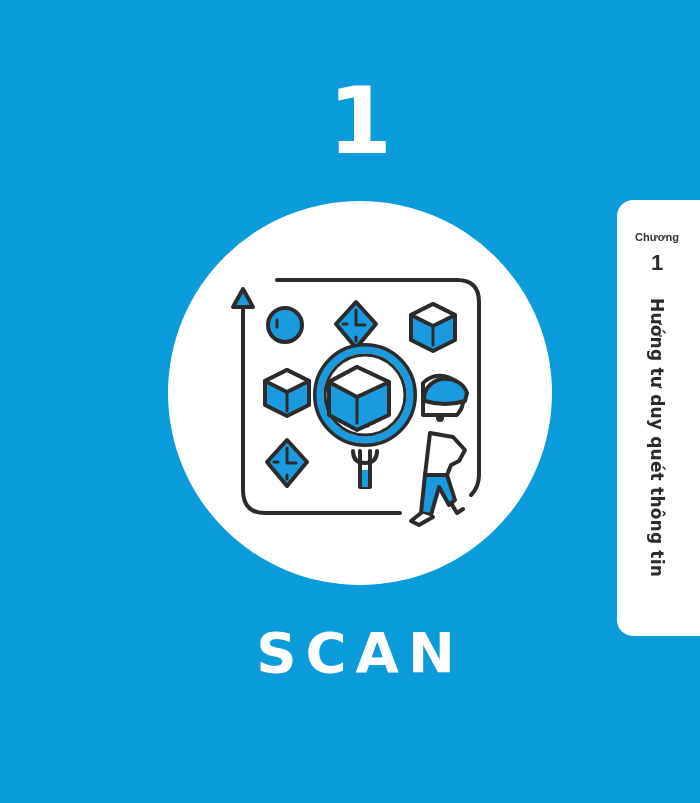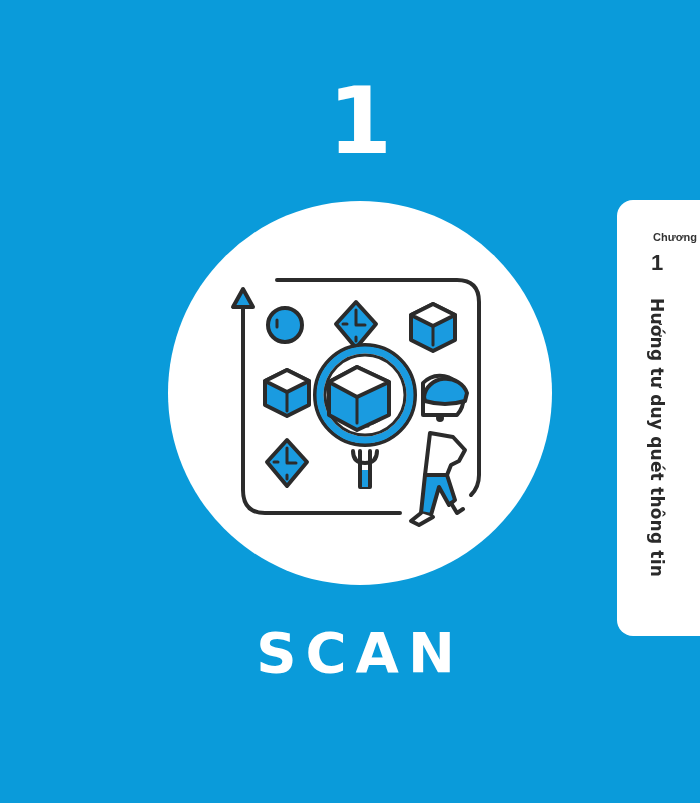--- a/index.html
+++ b/index.html
@@ -2,21 +2,21 @@
 <html><head>
 <meta charset="utf-8">
 <style>
   html,body{margin:0;padding:0;}
   body{width:700px;height:803px;background:#0a9bda;position:relative;overflow:hidden;font-family:"DejaVu Sans","Liberation Sans",sans-serif;}
   .chapter-num{position:absolute;left:0;width:720px;top:72px;text-align:center;color:#fff;font-weight:bold;font-size:92px;line-height:100px;}
   .circle{position:absolute;left:168px;top:201px;width:384px;height:384px;border-radius:50%;background:#fff;}
   .illus{position:absolute;left:225px;top:265px;width:270px;height:270px;}
   .title{position:absolute;left:0;width:720px;top:618px;text-align:center;color:#fff;font-weight:bold;font-size:56px;letter-spacing:9px;line-height:70px;}
   .tab{position:absolute;left:617px;top:200px;width:100px;height:436px;background:#fff;border-radius:16px 0 0 16px;}
-  .tab-label{position:absolute;left:0;width:80px;top:31px;text-align:right;color:#333;font-size:11px;font-weight:bold;font-family:"Liberation Sans",sans-serif;}
+  .tab-label{position:absolute;left:0;width:80px;top:31px;text-align:center;color:#333;font-size:11px;font-weight:bold;font-family:"Liberation Sans",sans-serif;}
   .tab-num{position:absolute;left:0;width:80px;top:50px;text-align:center;color:#2a2a2a;font-size:22px;font-weight:bold;font-family:"Liberation Sans",sans-serif;}
   .tab-title{position:absolute;left:40px;top:98px;transform-origin:0 0;transform:rotate(90deg) translateY(-50%);white-space:nowrap;color:#2a2a2a;font-size:17px;font-weight:bold;font-family:"DejaVu Sans",sans-serif;letter-spacing:0.2px;}
 </style>
 </head>
 <body>
 
 <div class="chapter-num">1</div>
 
 <div class="circle"></div>
 

